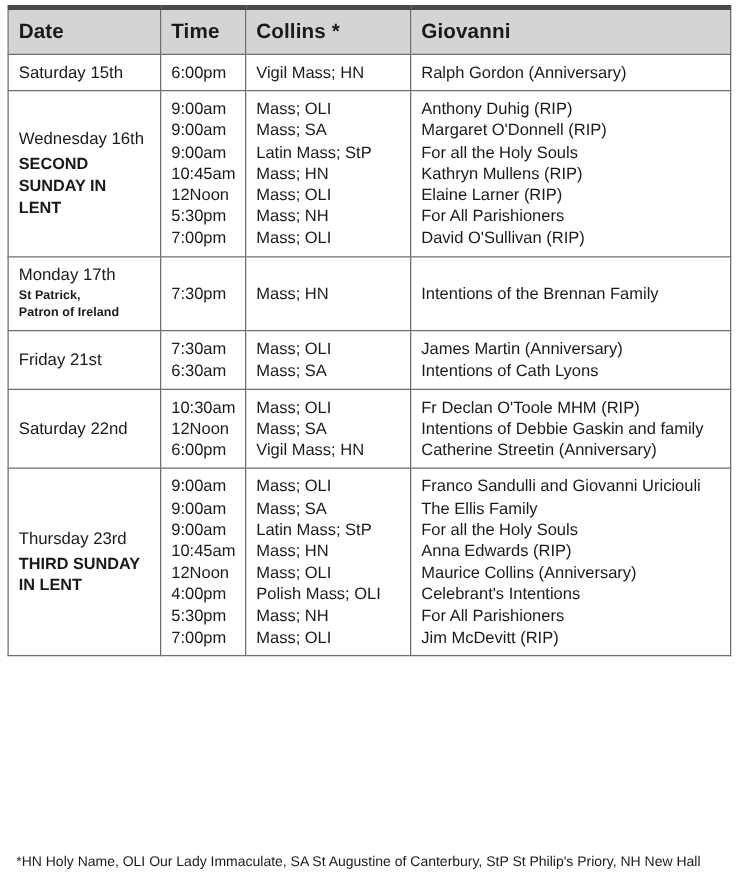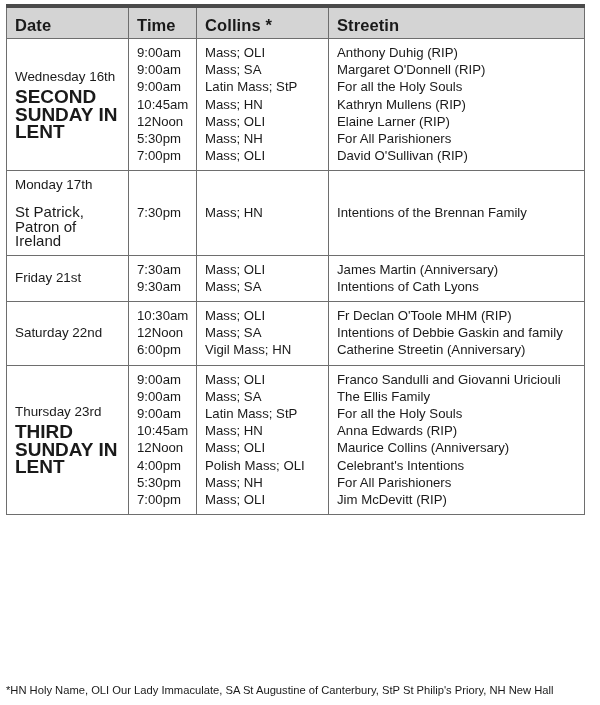--- a/index.html
+++ b/index.html
@@ -44,57 +44,57 @@
   }
 
   
   table.schedule thead th {
     border-top: 4px solid #4a4a4a;
     background: #d4d4d4;
     font-weight: bold;
     font-size: 16.5px;
     line-height: 20px;
     padding-top: 7px;
-    padding-bottom: 3px;
+    padding-bottom: 8px;
     letter-spacing: 0.1px;
   }
 
   col.c-date    { width: 122px; }
   col.c-time    { width: 68px;  }
   col.c-service { width: 132px; }
   col.c-intent  { width: 256px; }
 
   .day-name {
     font-size: 13.4px;
     line-height: 17px;
     white-space: nowrap;
   }
   .day-title {
     font-weight: bold;
-    font-size: 19px;
+    font-size: 13px;
     line-height: 17.4px;
     margin-top: 3px;
   }
   .day-sub {
-    font-weight: normal;
-    font-size: 15px;
+    font-weight: bold;
+    font-size: 10px;
     line-height: 14.4px;
     letter-spacing: 0.05px;
-    margin-top: 12px;
+    margin-top: 2px;
   }
 
   .stack { white-space: pre-line; }
 
   td.cell-time   { white-space: pre-line; }
   td.cell-serv   { white-space: pre-line; }
   td.cell-intent { white-space: pre-line; }
 
   .footnote {
     position: absolute;
-    left: 6px;
+    left: 13px;
     top: 683px;
     width: 588px;
     font-size: 11.2px;
     line-height: 15px;
     color: #1a1a1a;
     white-space: nowrap;
   }
 </style>
 </head>
 <body>
@@ -106,24 +106,32 @@
       <col class="c-date">
       <col class="c-time">
       <col class="c-service">
       <col class="c-intent">
     </colgroup>
     <thead>
       <tr>
         <th>Date</th>
         <th>Time</th>
         <th>Collins *</th>
-        <th>Streetin</th>
+        <th>Giovanni</th>
       </tr>
     </thead>
     <tbody>
+        <tr>
+          <td class="cell-date">
+            <div class="day-name">Saturday 15th</div>
+          </td>
+          <td class="cell-time">6:00pm</td>
+          <td class="cell-serv">Vigil Mass; HN</td>
+          <td class="cell-intent">Ralph Gordon (Anniversary)</td>
+        </tr>
         <tr>
           <td class="cell-date">
             <div class="day-name">Wednesday 16th</div>
             <div class="day-title">SECOND SUNDAY IN LENT</div>
           </td>
           <td class="cell-time">9:00am
 9:00am
 9:00am
 10:45am
 12Noon
@@ -152,21 +160,21 @@
           </td>
           <td class="cell-time">7:30pm</td>
           <td class="cell-serv">Mass; HN</td>
           <td class="cell-intent">Intentions of the Brennan Family</td>
         </tr>
         <tr>
           <td class="cell-date">
             <div class="day-name">Friday 21st</div>
           </td>
           <td class="cell-time">7:30am
-9:30am</td>
+6:30am</td>
           <td class="cell-serv">Mass; OLI
 Mass; SA</td>
           <td class="cell-intent">James Martin (Anniversary)
 Intentions of Cath Lyons</td>
         </tr>
         <tr>
           <td class="cell-date">
             <div class="day-name">Saturday 22nd</div>
           </td>
           <td class="cell-time">10:30am

